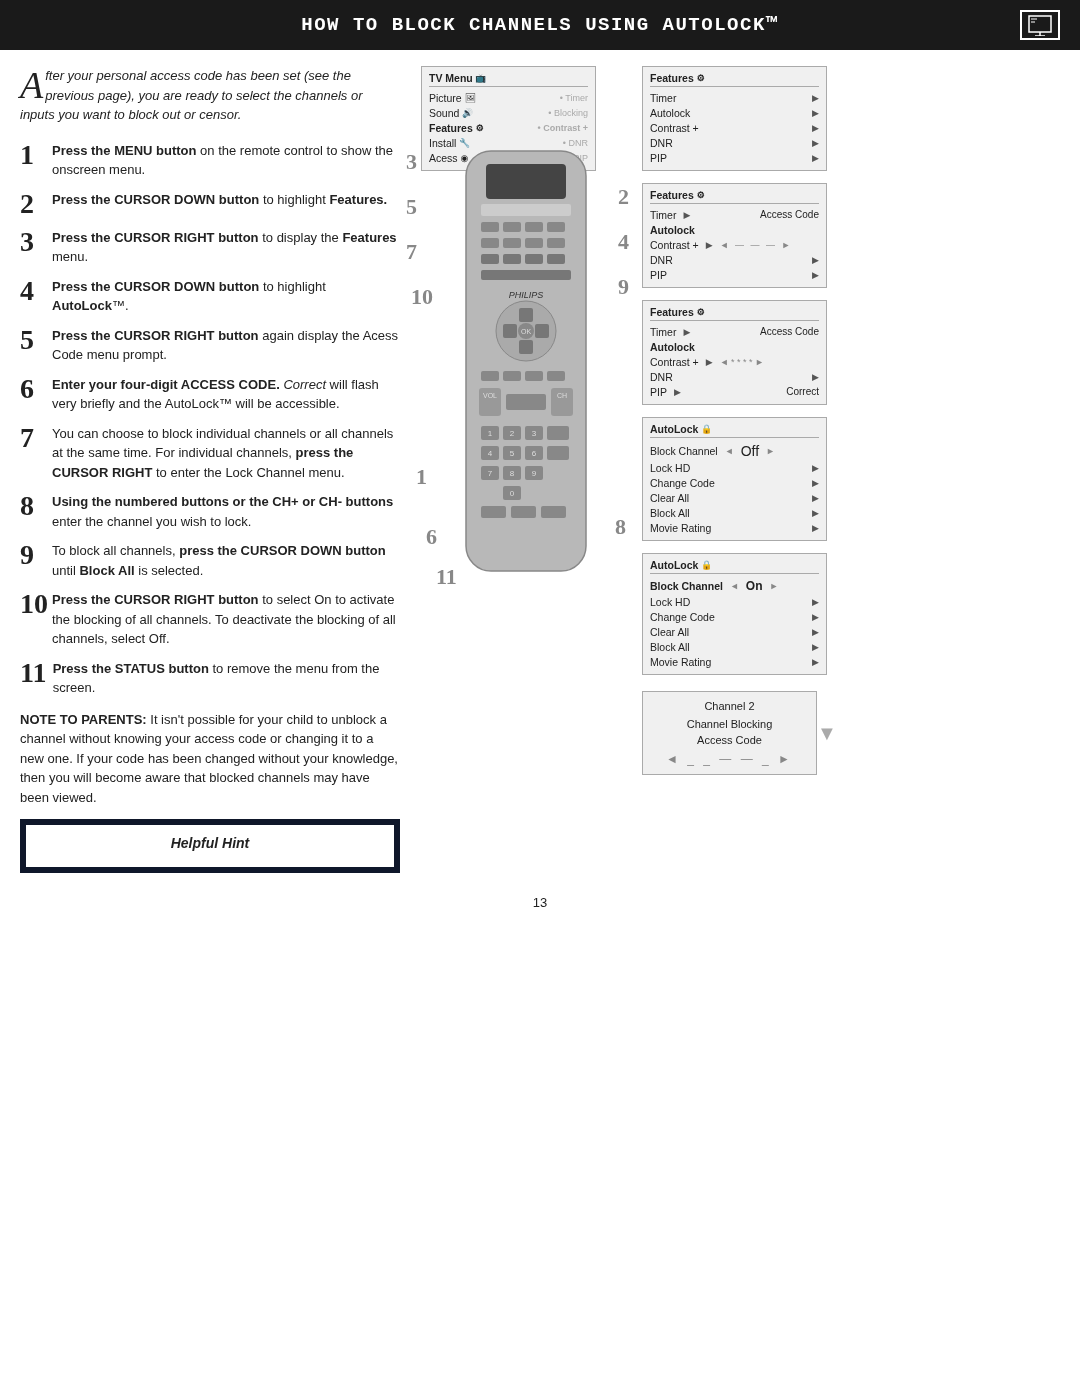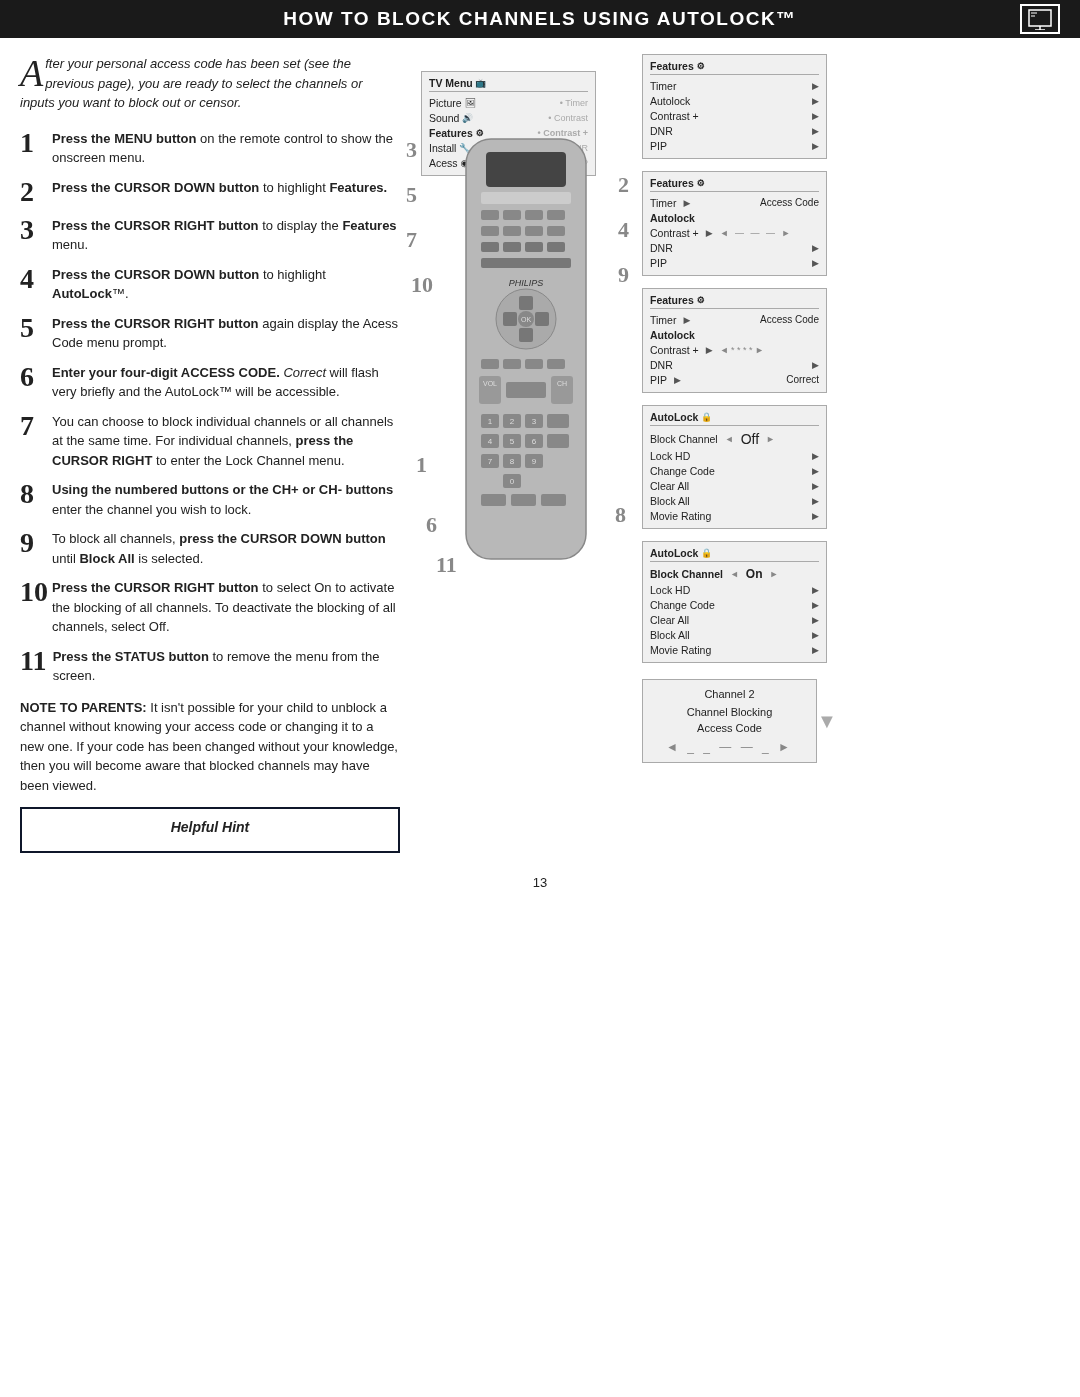--- a/index.html
+++ b/index.html
@@ -10,27 +10,28 @@
       font-family: Arial, Helvetica, sans-serif;
       font-size: 13px;
       color: #222;
     }
 
     
     .page-header {
       background: #1a1a1a;
       color: #fff;
       text-align: center;
-      padding: 4px 20px;
+      padding: 10px 20px;
       font-size: 18px;
       font-weight: bold;
       letter-spacing: 1px;
       display: flex;
       align-items: center;
       justify-content: space-between;
+      font-family: Liberation Mono, monospace;
     }
     .page-header .header-title {
       flex: 1;
       text-align: center;
       font-size: 19px;
       letter-spacing: 1.5px;
     }
     .header-icon {
       width: 40px;
       height: 30px;
@@ -108,21 +109,21 @@
     
     .note-box {
       margin: 12px 0;
       font-size: 13px;
       line-height: 1.5;
     }
     .note-box b { font-weight: bold; }
 
     
     .hint-box {
-      border: 2px solid #0f172a;
+      border: 6px solid #0f172a;
       padding: 10px 12px;
       margin-top: 12px;
     }
     .hint-title {
       font-size: 14px;
       font-weight: bold;
       text-align: center;
       margin-bottom: 6px;
       font-style: italic;
     }
@@ -342,35 +343,35 @@
       <div class="hint-title">
         <em>Helpful Hint</em>
       </div>
     </div>
 
   </div>
 
   <div class="middle-col">
     <div class="remote-area">
 
-      <div style="position:absolute; top:17px; left:0; width:160px;">
+      <div style="position:absolute; top:0; left:0; width:160px;">
         <div class="tv-box" style="font-size:10px;">
           <div class="tv-box-title">
             <span>TV Menu</span>
             <span style="font-size:9px;">📺</span>
           </div>
           <div class="tv-box-row">
             <span>Picture</span> 
               <span style="font-size:9px;">🖼</span>
             <span style="margin-left:auto; font-size:9px; color:#aaa">• Timer</span>
           </div>
           <div class="tv-box-row">
             <span>Sound</span> 
               <span style="font-size:9px;">🔊</span>
-            <span style="margin-left:auto; font-size:9px; color:#aaa">• Contrast</span>
+            <span style="margin-left:auto; font-size:9px; color:#aaa">• Blocking</span>
           </div>
           <div class="tv-box-row bold">
             <span>Features</span> 
               <span style="font-size:9px;">⚙</span>
             <span style="margin-left:auto; font-size:9px; color:#aaa">• Contrast +</span>
           </div>
           <div class="tv-box-row">
             <span>Install</span> 
               <span style="font-size:9px;">🔧</span>
             <span style="margin-left:auto; font-size:9px; color:#aaa">• DNR</span>

